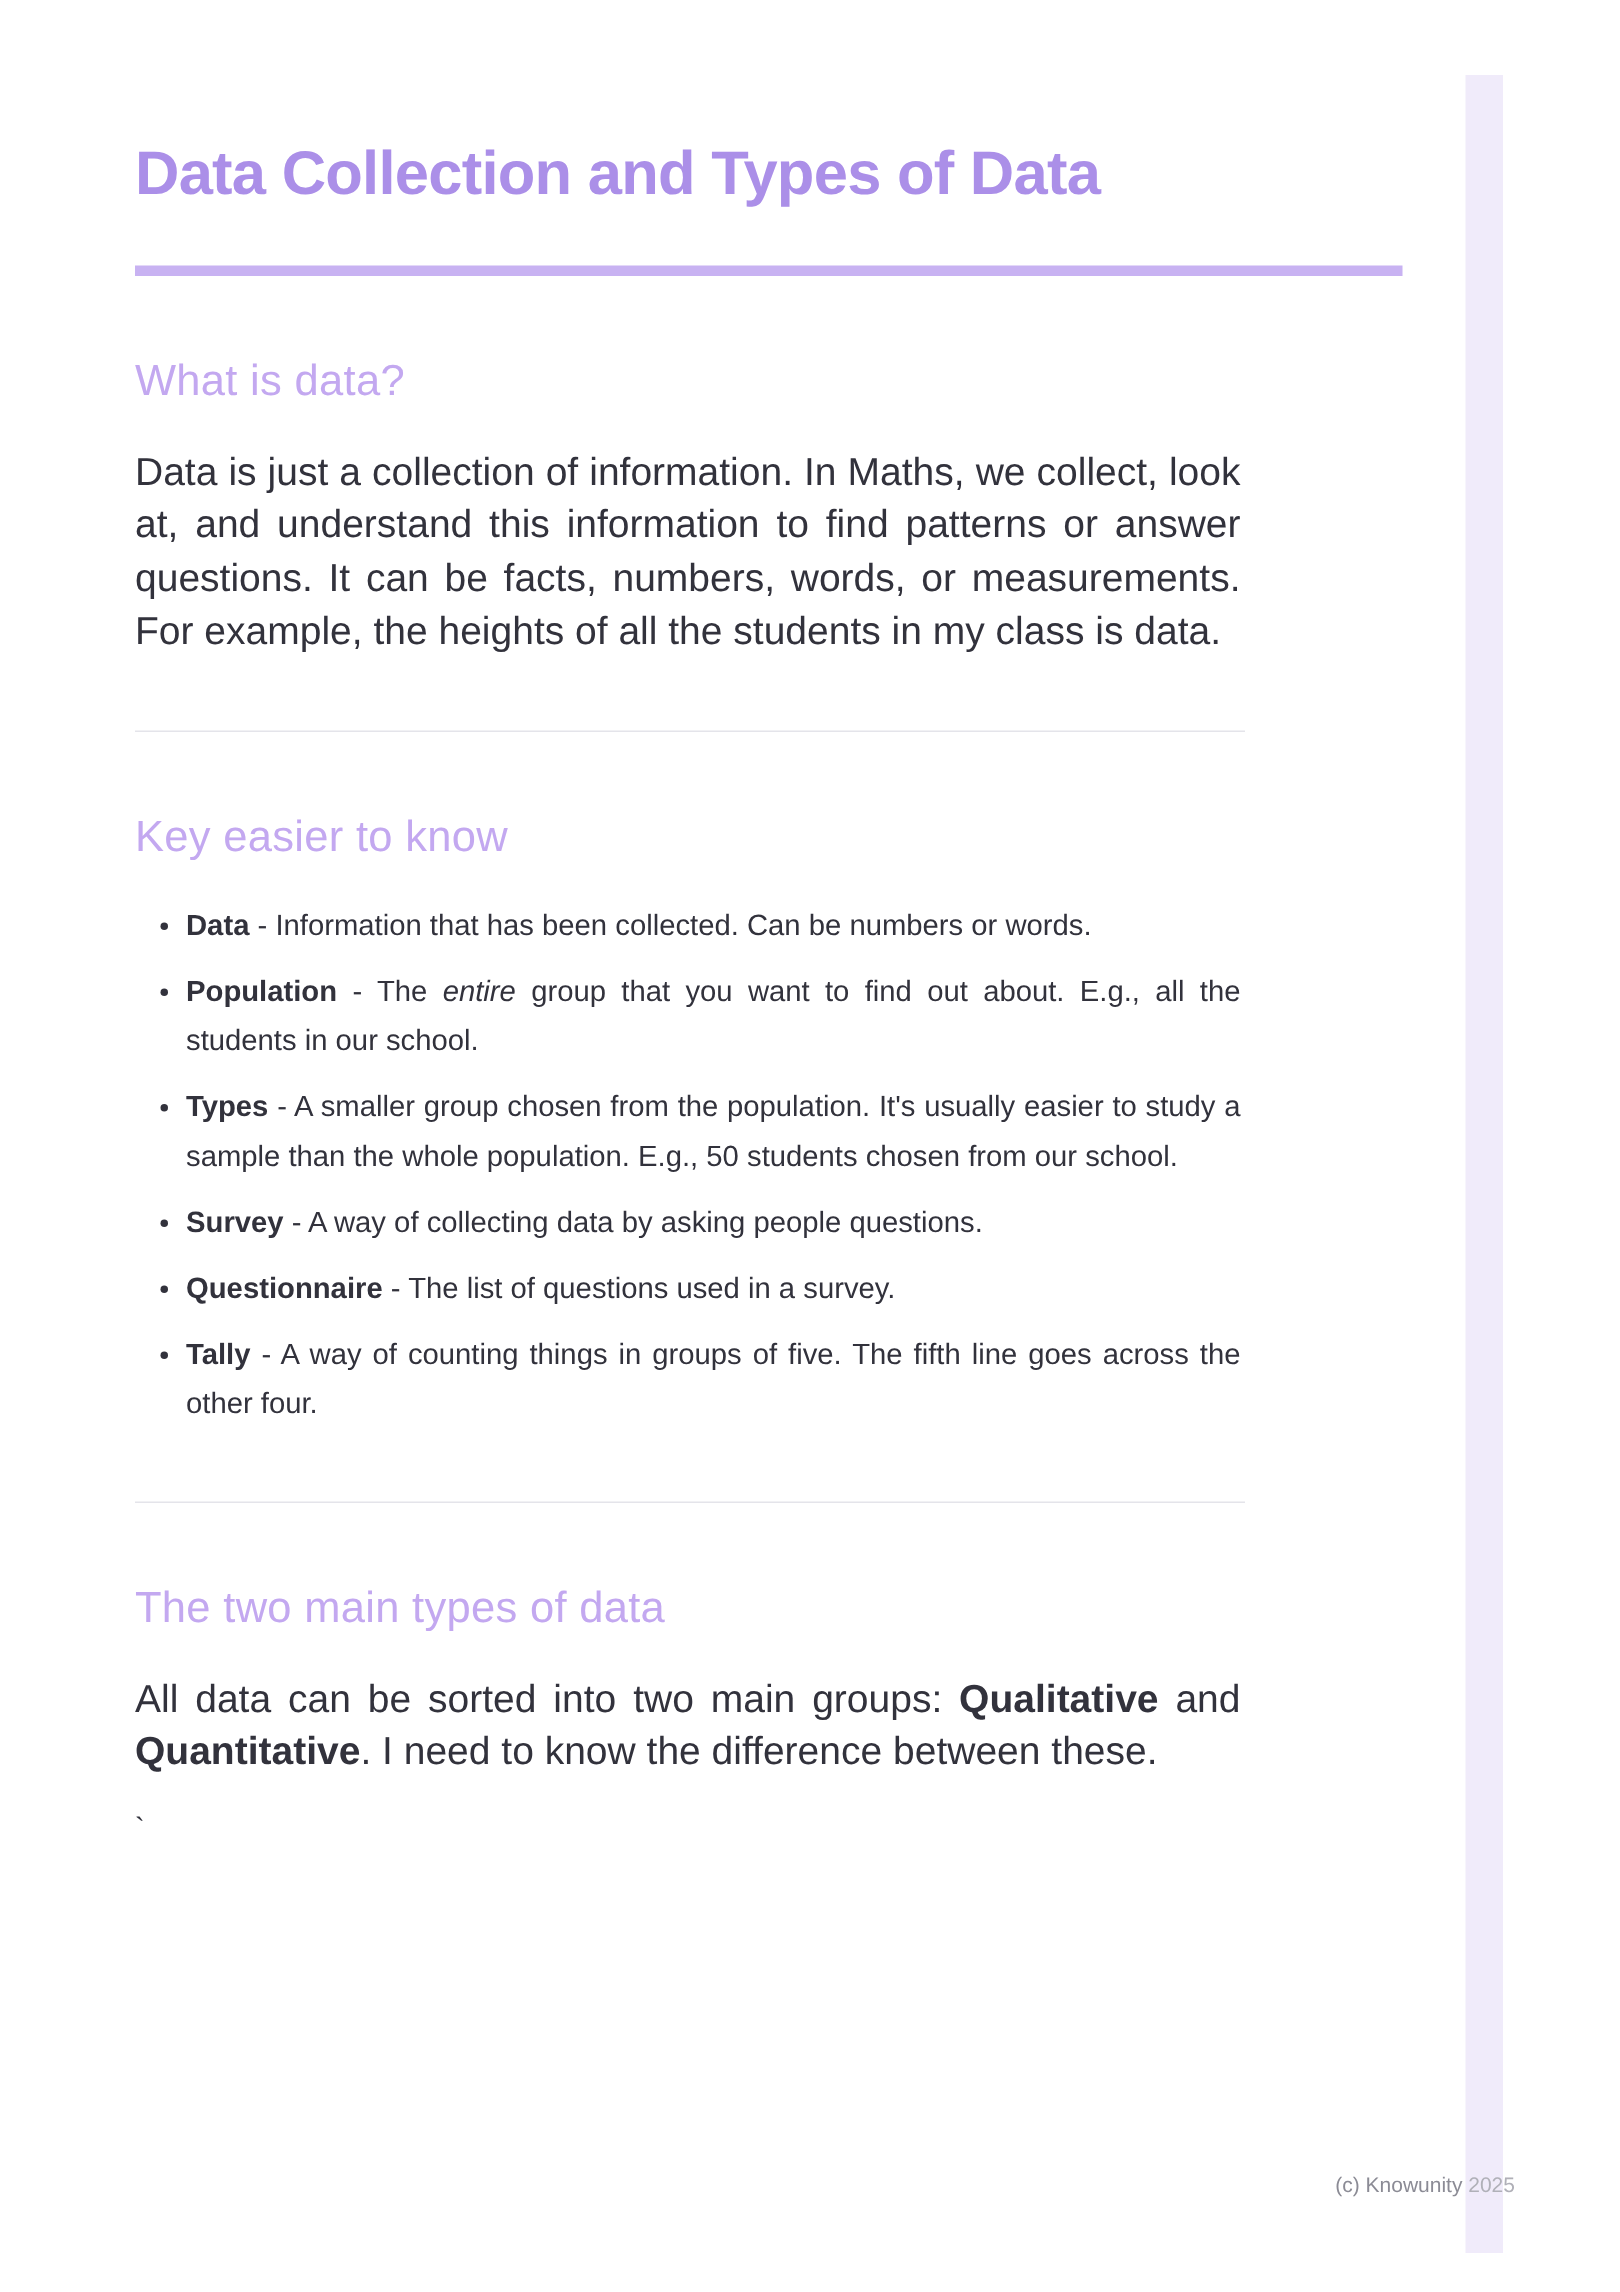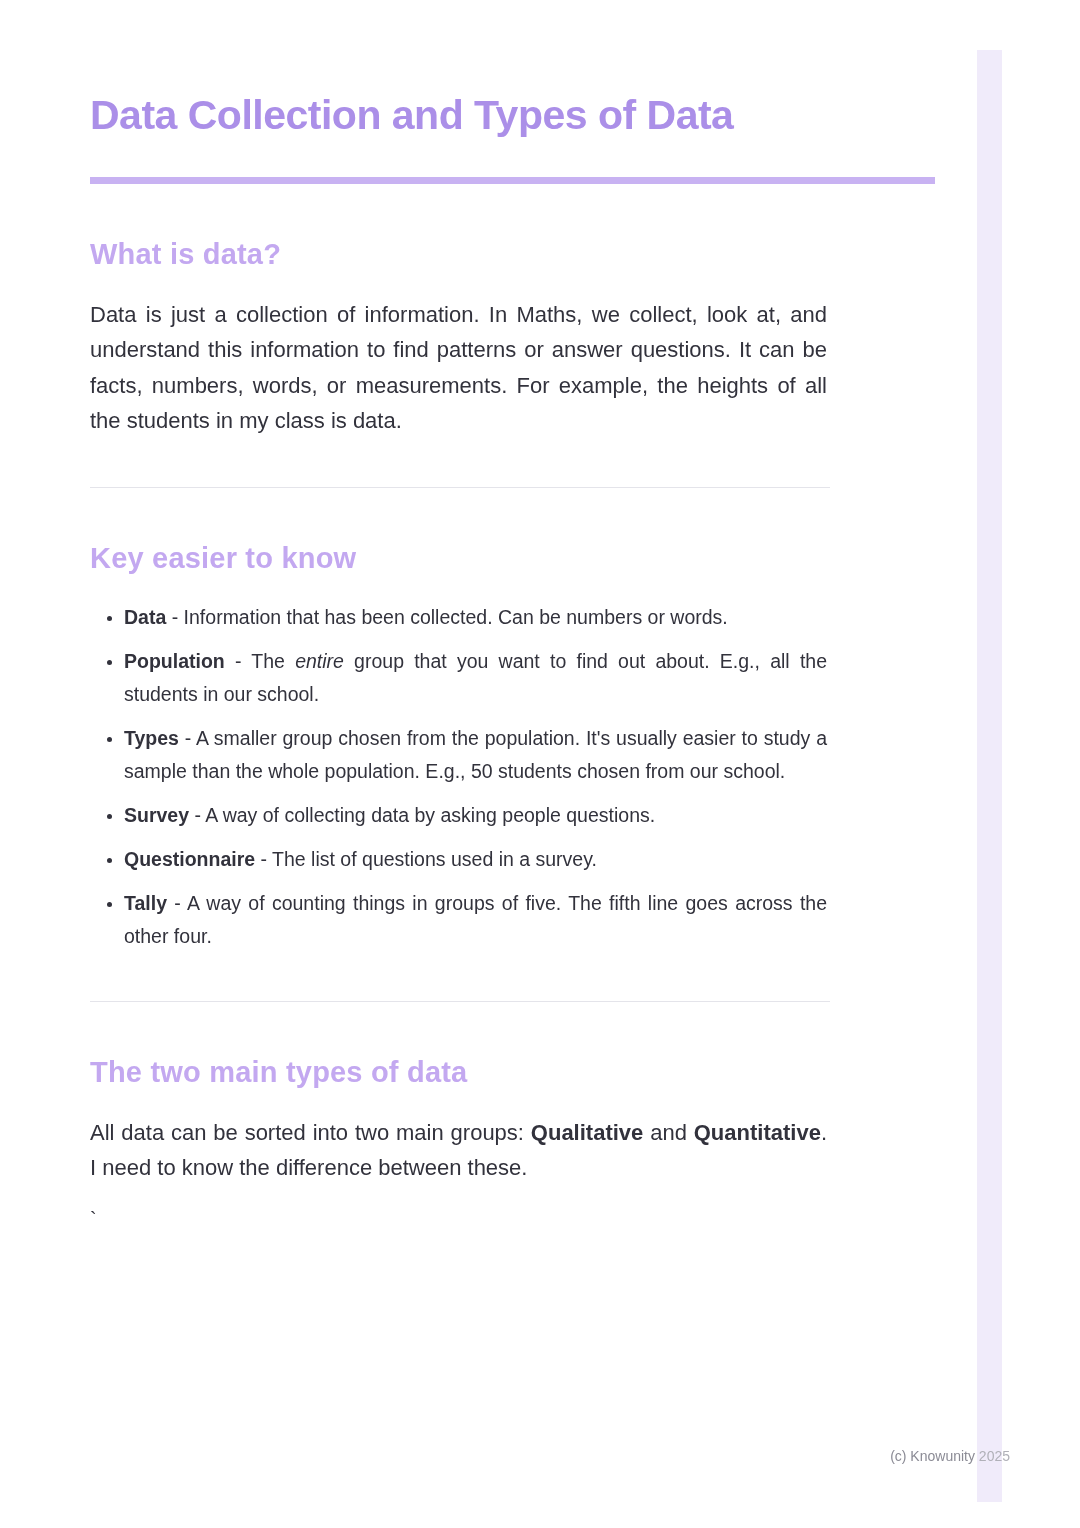--- a/index.html
+++ b/index.html
@@ -12,22 +12,22 @@
     --c-footer:#8b8b95;
     --c-footer_year:#b0b0b8;
   }
   html,body{margin:0;padding:0;background:#ffffff;}
   body{font-family:"Liberation Sans",sans-serif;}
   .page{position:relative;width:1080px;height:1528px;background:#ffffff;overflow:hidden;}
   .side-strip{position:absolute;top:50px;right:78px;width:25px;height:1452px;background:var(--c-sidebar);}
   .content{position:absolute;left:90px;top:0;width:845px;}
   .page-title{margin:88px 0 0 0;font-size:41px;line-height:1.33;font-weight:800;color:var(--c-title);letter-spacing:-0.5px;}
   .title-rule{margin:34px 0 0 0;height:7px;width:845px;background:var(--c-rule);border:none;}
-  .section-heading{margin:54px 0 0 0;font-size:29px;font-weight:700;color:var(--c-heading);letter-spacing:0.2px;}
-  .body-text{width:737px;margin:26px 0 0 0;font-size:22px;line-height:35.5px;color:var(--c-body);text-align:justify;}
+  .section-heading{margin:54px 0 0 0;font-size:29px;font-weight:400;color:var(--c-heading);letter-spacing:0.2px;}
+  .body-text{width:737px;margin:26px 0 0 0;font-size:26px;line-height:35.5px;color:var(--c-body);text-align:justify;}
   .divider{width:740px;height:1px;background:var(--c-divider);margin:48px 0 0 0;border:none;}
   ul.keywords{margin:26px 0 0 0;padding:0 0 0 34px;width:703px;list-style:disc;}
   ul.keywords li{font-size:19.5px;line-height:33px;color:var(--c-body);margin-bottom:11px;text-align:justify;}
   ul.keywords li::marker{color:var(--c-body);font-size:0.85em;}
   .term{font-weight:700;}
   .stray{margin:22px 0 0 0;font-size:19.5px;color:var(--c-body);}
   .footer{position:absolute;right:70px;bottom:64px;font-size:14px;color:var(--c-footer);z-index:2;white-space:nowrap;}
   .footer .year{color:var(--c-footer_year);}
 </style>
 </head>

